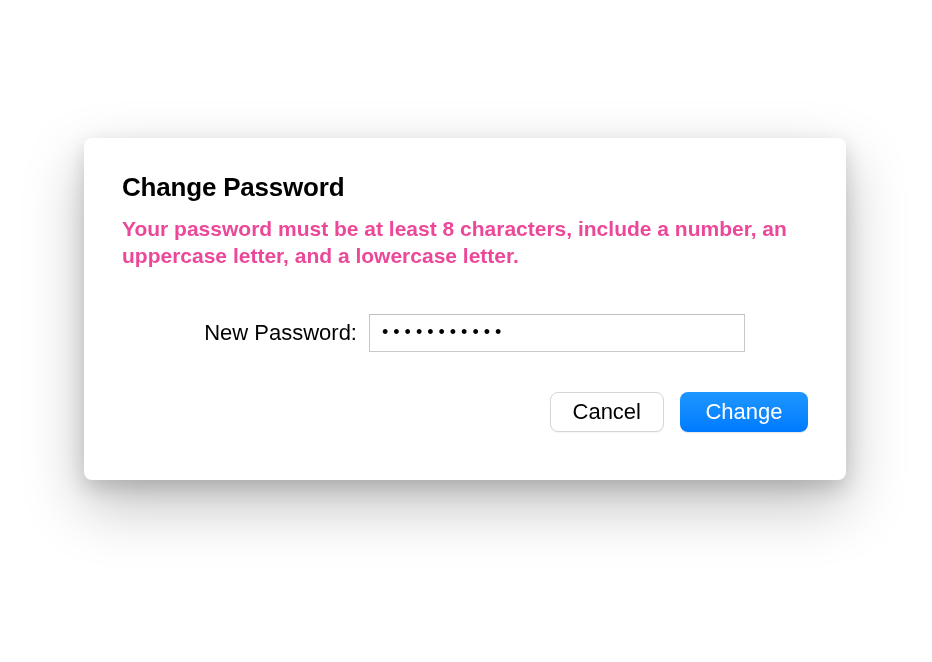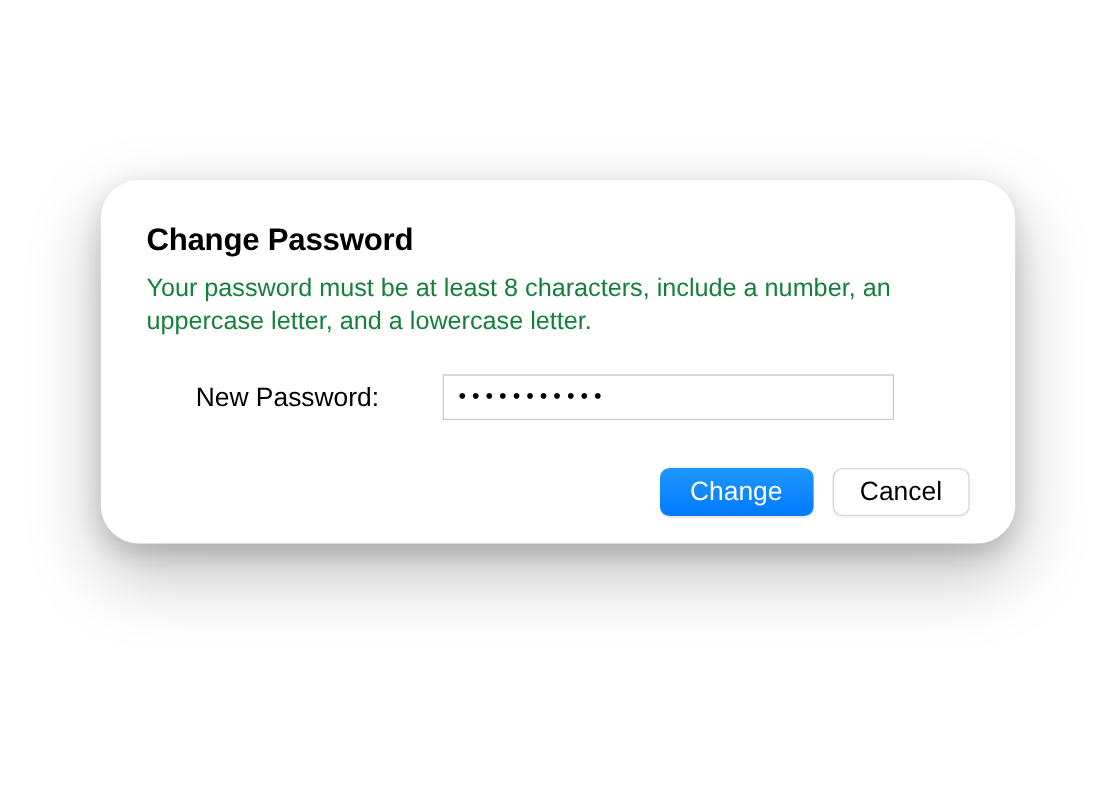--- a/index.html
+++ b/index.html
@@ -12,49 +12,49 @@
       background: #ffffff;
       width: 932px;
       height: 662px;
       position: relative;
       border-radius: 24px;
       overflow: hidden;
     }
     .dialog {
       position: absolute;
       left: 84px;
-      top: 150px;
+      top: 138px;
       width: 762px;
       background: #ffffff;
-      border-radius: 32px;
+      border-radius: 8px;
       box-shadow: 0 25px 60px rgba(0,0,0,0.25), 0 8px 20px rgba(0,0,0,0.15);
-      padding: 34px 38px 23px 38px;
+      padding: 34px 38px 48px 38px;
     }
     .dialog-title {
       font-size: 26px;
       font-weight: 700;
       color: #000;
       margin-bottom: 12px;
       letter-spacing: -0.2px;
     }
     .dialog-desc {
       font-size: 21px;
-      font-weight: 400;
-      color: #15803d;
+      font-weight: 700;
+      color: #ec4899;
       line-height: 1.3;
-      margin-bottom: 30px;
+      margin-bottom: 44px;
     }
     .form-row {
       display: flex;
       align-items: center;
       margin-bottom: 16px;
     }
     .form-label {
       width: 247px;
-      text-align: center;
+      text-align: right;
       font-size: 22px;
       color: #000;
       padding-right: 12px;
     }
     .form-input {
       flex: 0 0 376px;
       height: 38px;
       border: 1px solid #c9c9c9;
       border-top-color: #bfbfbf;
       background: #ffffff;
@@ -102,16 +102,16 @@
   <h1 class="dialog-title">Change Password</h1>
   <p class="dialog-desc">Your password must be at least 8 characters, include a number, an uppercase letter, and a lowercase letter.</p>
 
   <div class="form-row">
     <label class="form-label">New Password:</label>
     <input type="password" class="form-input" value="●●●●●●●●●●●" style="">
   </div>
 
 
   <div class="button-row">
+    <button class="btn btn-cancel">Cancel</button>
     <button class="btn btn-change">Change</button>
-    <button class="btn btn-cancel">Cancel</button>
   </div>
 </div>
 
 </body></html>

